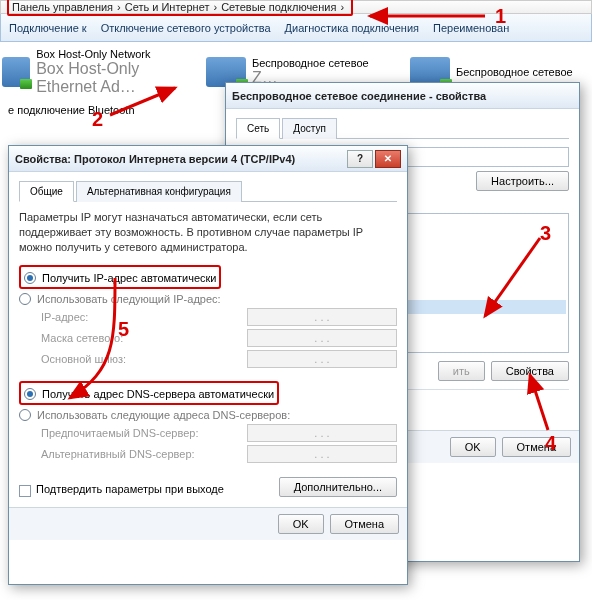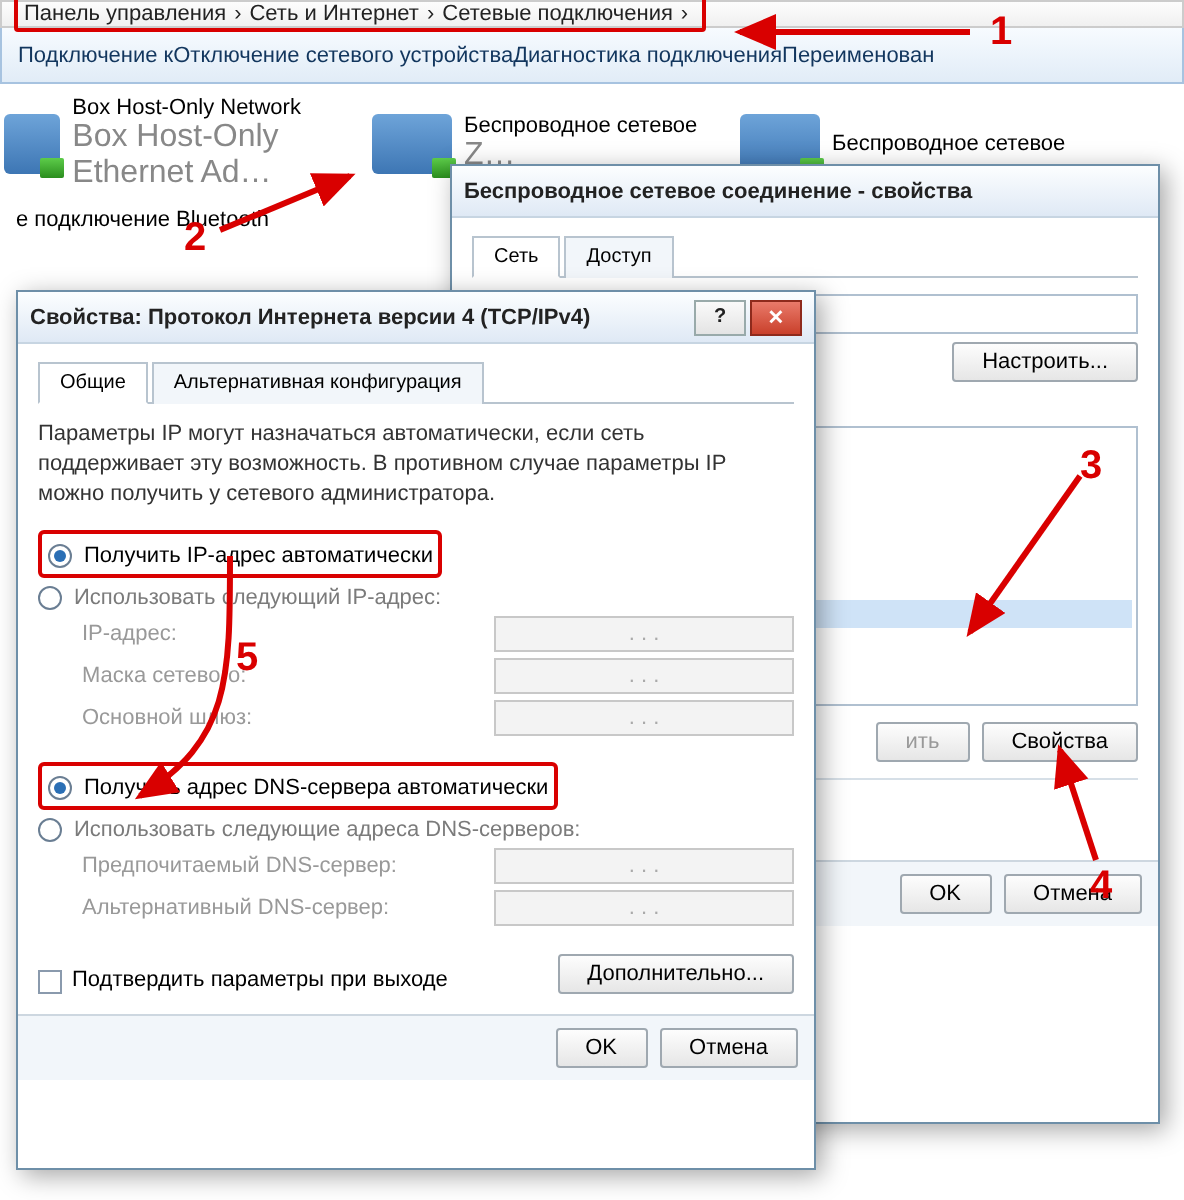--- a/index.html
+++ b/index.html
@@ -5,25 +5,25 @@
 * { box-sizing: border-box; margin: 0; padding: 0; font-family: "Segoe UI", Tahoma, sans-serif; }
 body { width: 592px; height: 600px; background: #fff; position: relative; overflow: hidden; font-size: 11px; }
 
 
 .breadcrumb { height: 14px; background: linear-gradient(#fdfdfd,#f0f0f0); border: 1px solid #ccc; display: flex; align-items: center; padding: 0 6px; gap: 2px; }
 .breadcrumb span { color: #222; }
 .bc-sep { color: #666; padding: 0 4px; }
 .bc-box { border: 2px solid #d90000; padding: 1px 3px; border-radius: 2px; display: inline-flex; align-items: center; }
 
 
-.toolbar { height: 28px; background: linear-gradient(#f7fbff,#e1ecf7); border: 1px solid #a7c3e0; border-top: none; display: flex; align-items: center; padding: 0 8px; color: #12365e; }
+.toolbar { height: 28px; background: linear-gradient(#f7fbff,#e1ecf7); border: 1px solid #a7c3e0; border-top: none; display: flex; align-items: center; padding: 0 8px; gap: 14px; color: #12365e; }
 .toolbar .tool { cursor: default; }
 
 
-.net-items { display: flex; padding: 6px 2px; gap: 4px; }
+.net-items { display: flex; padding: 6px 2px; gap: 24px; }
 .net-item { display: flex; align-items: center; gap: 6px; width: 180px; }
 .net-icon { width: 40px; height: 30px; background: linear-gradient(#6ea4d9,#3d76b4); border-radius: 3px; position: relative; }
 .net-icon::after { content:""; position:absolute; right:-2px; bottom:-2px; width:12px; height:10px; background: linear-gradient(#5dcc4a,#2b8e1e); border-radius:1px; }
 .net-text .t1 { color:#000; }
 .net-text .t2 { color:#888; font-size:16px; }
 .bt-row { padding: 2px 8px; color:#000; }
 
 
 .win { position:absolute; background:#fff; border:1px solid #6e8fa8; box-shadow: 3px 3px 12px rgba(0,0,0,.35); }
 .win-title { height:26px; background: linear-gradient(#fcfeff,#dfe9f5); display:flex; align-items:center; padding:0 6px; font-weight:bold; color:#222; border-bottom:1px solid #c7d5e2; }

